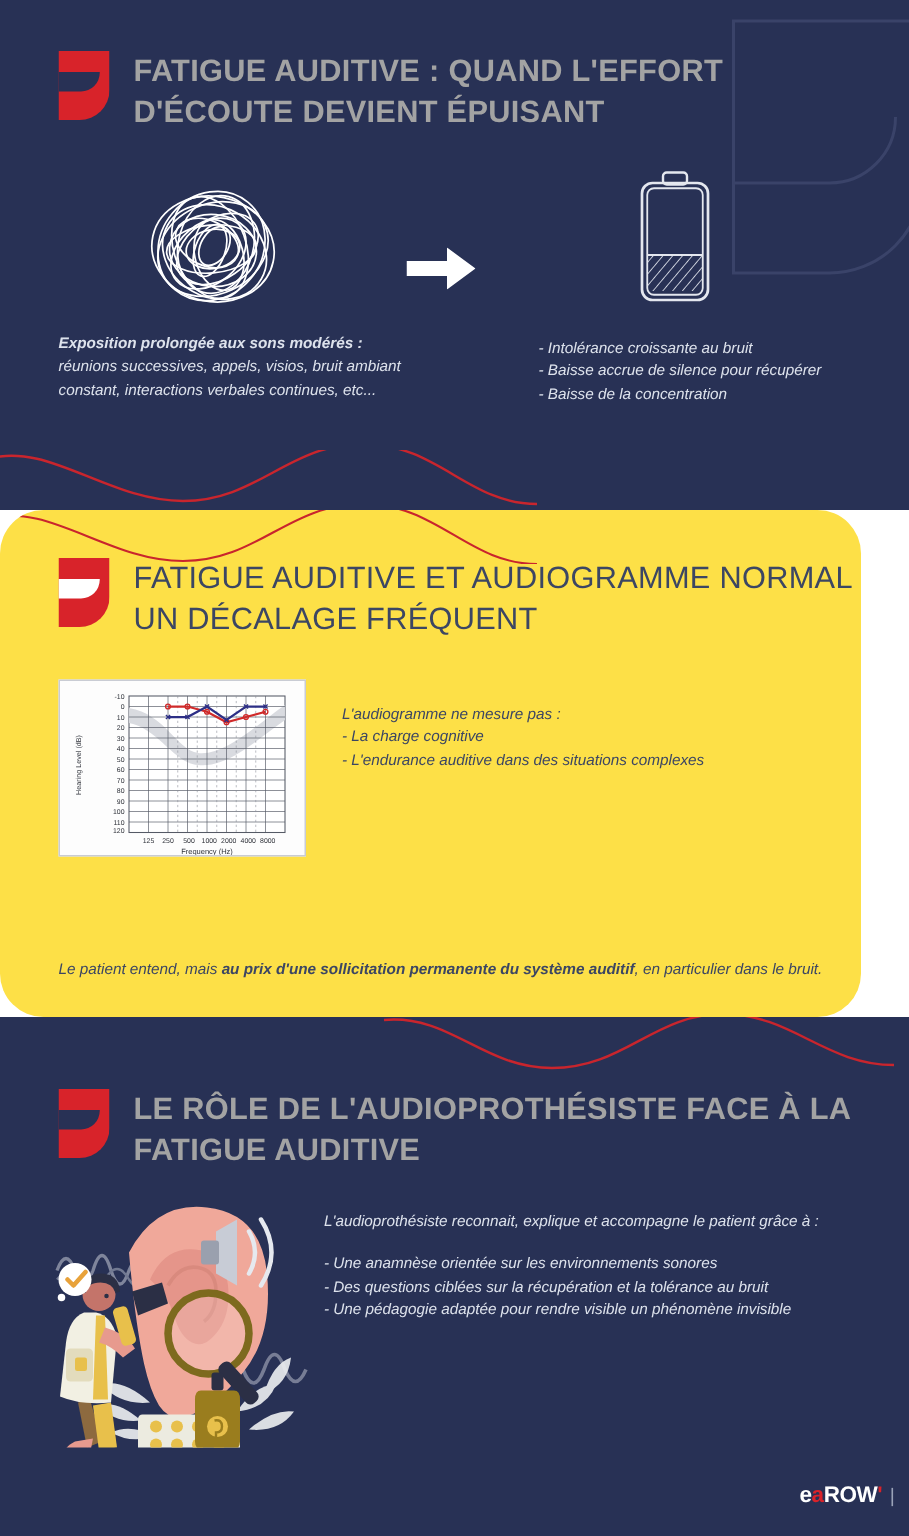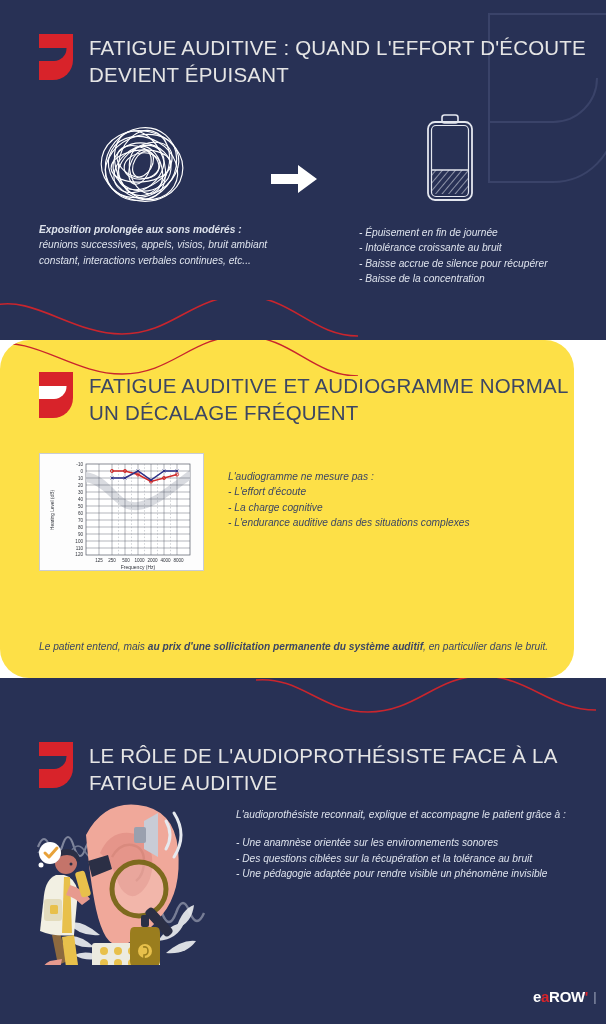--- a/index.html
+++ b/index.html
@@ -27,21 +27,21 @@
   .watermark { position: absolute; pointer-events: none; }
 
   
   .head-row { position: absolute; display: flex; align-items: flex-start; gap: 16px; }
   .head-title {
     font-size: 20.5px;
     letter-spacing: 0.2px;
     line-height: 1.34;
     font-weight: 400;
   }
-  .head-title.on-dark { color: #e5e5e5; }
+  .head-title.on-dark { color: #a3a3a3; font-weight: bold; }
   .head-title.on-light { color: #3c4663; }
 
   
   .body-text { font-size: 10.2px; line-height: 1.5; font-style: italic; }
   .body-text.on-dark { color: #dde2ec; }
   .body-text.on-light { color: #3c4663; }
   .body-text b, .body-text strong { font-weight: 700; }
   .list-line { white-space: nowrap; }
   .list-wrap { white-space: normal; }
 
@@ -148,21 +148,20 @@
         <line x1="14" y1="57" x2="50" y2="57" stroke="#e4e7ef" stroke-width="1.4"></line>
       </svg>
     </div>
 
     <div class="body-text on-dark" style="position:absolute; left:39px; top:222px; width:230px;">
       <div style="font-weight:700;">Exposition prolongée aux sons modérés :</div>
       <div>réunions successives, appels, visios, bruit ambiant constant, interactions verbales continues, etc...</div>
     </div>
 
     <div class="body-text on-dark" style="position:absolute; left:359px; top:225px; width:240px;">
-      <div class="list-line">- Épuisement en fin de journée</div>
       <div class="list-line">- Intolérance croissante au bruit</div>
       <div class="list-line">- Baisse accrue de silence pour récupérer</div>
       <div class="list-line">- Baisse de la concentration</div>
     </div>
 
     <div class="wave" style="left:-8px; top:300px;">
       <svg width="620" height="42" viewBox="0 0 620 42">
         <path d="M0 6 C40 -6 80 34 130 34 C180 34 200 -4 250 -4 C300 -4 320 36 366 36" fill="none" stroke="#c9252d" stroke-width="1.6"></path>
       </svg>
     </div>
@@ -274,39 +273,38 @@
           <text x="125.5" y="108">4000</text>
           <text x="138.5" y="108">8000</text>
         </g>
 
         <text x="98" y="115" font-family="Liberation Sans, sans-serif" font-size="5" fill="#2f323a" text-anchor="middle">Frequency (Hz)</text>
       </svg>
     </div>
 
     <div class="body-text on-light" style="position:absolute; left:228px; top:129px; width:350px;">
       <div>L'audiogramme ne mesure pas :</div>
-      <div class="list-line">- L'effort d'écoute</div>
       <div class="list-line">- La charge cognitive</div>
       <div class="list-line">- L'endurance auditive dans des situations complexes</div>
     </div>
 
     <div class="body-text on-light" style="position:absolute; left:39px; top:255px; width:528px;margin-top:44px;">
       <span>Le patient entend, mais </span><strong>au prix d'une sollicitation permanente du système auditif</strong><span>, en particulier dans le bruit.</span>
     </div>
   </div>
 
   <div class="sec-dark" id="section-3">
 
     <div class="wave" style="left:250px; top:-6px;">
       <svg width="370" height="42" viewBox="0 0 370 42">
         <path d="M6 8 C50 4 72 40 118 40 C166 40 186 4 232 4 C278 4 300 38 346 38" fill="none" stroke="#c9252d" stroke-width="1.6"></path>
       </svg>
     </div>
 
-    <div class="head-row" style="left:39px; top:64px; width:548px;">
+    <div class="head-row" style="left:39px; top:48px; width:548px;">
       <span class="logo-mark">
         <svg width="34" height="46" viewBox="0 0 34 46">
           <path d="M0 0 H34 V26 a20 20 0 0 1 -20 20 H0 Z" fill="#d8232a"></path>
           <path d="M0 27 H15 a12.5 12.5 0 0 0 12.5 -12.5 V14 H0 Z" fill="#283155"></path>
         </svg>
       </span>
       <span class="head-title on-dark">LE RÔLE DE L'AUDIOPROTHÉSISTE FACE À LA FATIGUE AUDITIVE</span>
     </div>
 
     <div class="illus" style="left:8px; top:117px;">
@@ -395,21 +393,21 @@
 
         <g>
           <rect x="133" y="120" width="8" height="12" rx="2" fill="#2b2f45"></rect>
           <path d="M126 132 h22 q4 0 4 6 v28 q0 6 -6 6 h-18 q-6 0 -6 -6 v-28 q0 -6 4 -6 Z" fill="#9a7d1e"></path>
           <circle cx="137" cy="156" r="7" fill="#e8c04b"></circle>
           <path d="M135 152 q5 -1 5 4 q0 4 -4 4 l0 4" fill="none" stroke="#9a7d1e" stroke-width="1.6"></path>
         </g>
       </svg>
     </div>
 
-    <div class="body-text on-dark" style="position:absolute; left:236px; top:129px; width:352px;">
+    <div class="body-text on-dark" style="position:absolute; left:216px; top:129px; width:352px;">
       <div>L'audioprothésiste reconnait, explique et accompagne le patient grâce à :</div>
       <div style="height:13px;"></div>
       <div class="list-wrap" style="padding-left:7px; text-indent:-7px;">- Une anamnèse orientée sur les environnements sonores</div>
       <div class="list-wrap" style="padding-left:7px; text-indent:-7px;">- Des questions ciblées sur la récupération et la tolérance au bruit</div>
       <div class="list-wrap" style="padding-left:7px; text-indent:-7px;">- Une pédagogie adaptée pour rendre visible un phénomène invisible</div>
     </div>
 
     <div class="footer-logo" style="left:489px; top:310px;margin-left:44px;">
       <span class="fl-main"><span>e</span><span class="red">a</span><span>ROW</span><span class="red">'</span></span>
       <span class="fl-bar">|</span>

